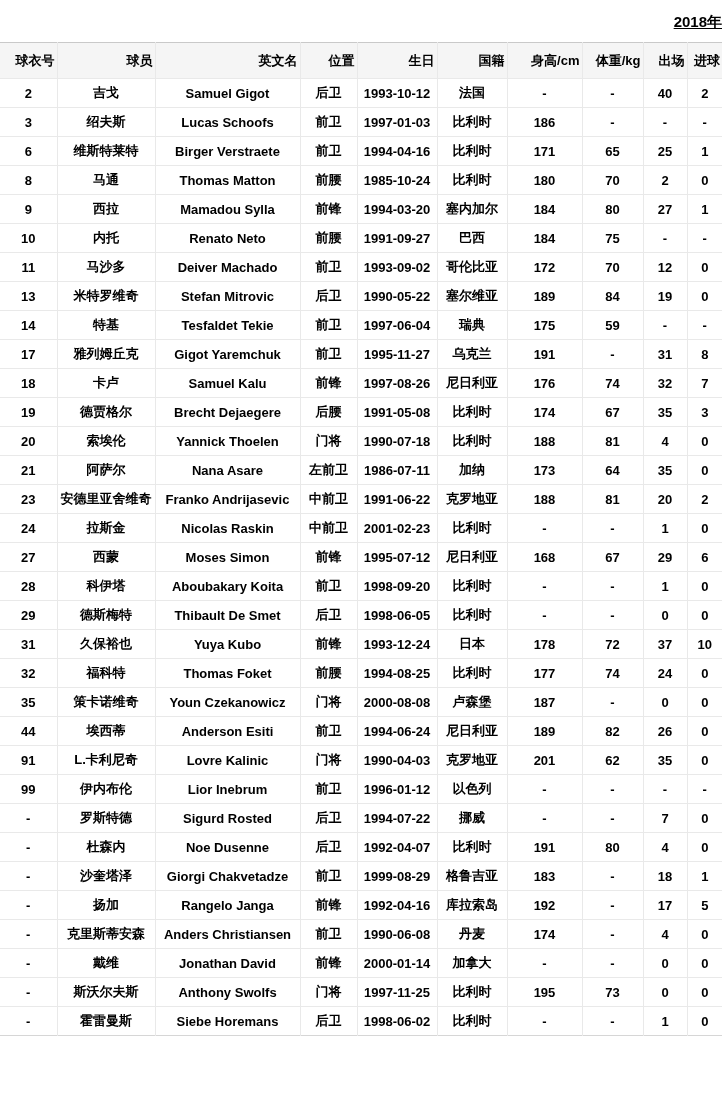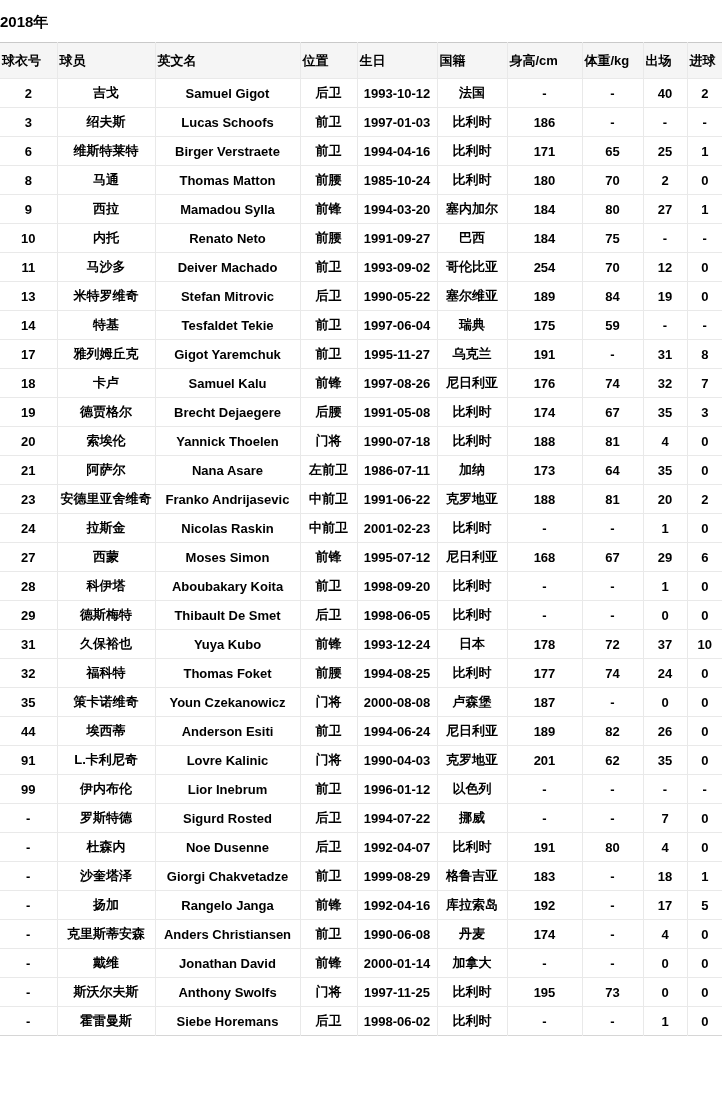--- a/index.html
+++ b/index.html
@@ -8,26 +8,27 @@
     background: #ffffff;
     font-family: "Liberation Sans", "DejaVu Sans", sans-serif;
     color: #000000;
   }
   .page {
     width: 722px;
     min-height: 1093px;
     background: #ffffff;
   }
   .title {
-    text-align: left;
+    text-align: right;
     font-weight: bold;
     font-size: 15px;
     line-height: 16px;
     padding: 14px 0 12px 0;
     color: #000000;
+    text-decoration: underline;
   }
   table.roster {
     width: 722px;
     border-collapse: collapse;
     table-layout: fixed;
     border-top: 1px solid #c9c9c9;
     border-bottom: 1px solid #d6d6d6;
   }
   table.roster col.c0 { width: 57px; }
   table.roster col.c1 { width: 98px; }
@@ -37,21 +38,21 @@
   table.roster col.c5 { width: 70px; }
   table.roster col.c6 { width: 75px; }
   table.roster col.c7 { width: 61px; }
   table.roster col.c8 { width: 44px; }
   table.roster col.c9 { width: 35px; }
   table.roster th {
     background: #f5f5f5;
     height: 35px;
     font-size: 13px;
     font-weight: bold;
-    text-align: left;
+    text-align: right;
     vertical-align: middle;
     padding: 0 2px;
     border-bottom: 1px solid #e9e9e9;
     margin-left: 27px;
   }
   table.roster td {
     height: 28px;
     font-size: 13px;
     font-weight: bold;
     text-align: center;
@@ -174,21 +175,21 @@
           <td>-</td>
           <td>-</td>
         </tr>
         <tr>
           <td>11</td>
           <td>马沙多</td>
           <td>Deiver Machado</td>
           <td>前卫</td>
           <td>1993-09-02</td>
           <td>哥伦比亚</td>
-          <td>254</td>
+          <td>172</td>
           <td>70</td>
           <td>12</td>
           <td>0</td>
         </tr>
         <tr>
           <td>13</td>
           <td>米特罗维奇</td>
           <td>Stefan Mitrovic</td>
           <td>后卫</td>
           <td>1990-05-22</td>

